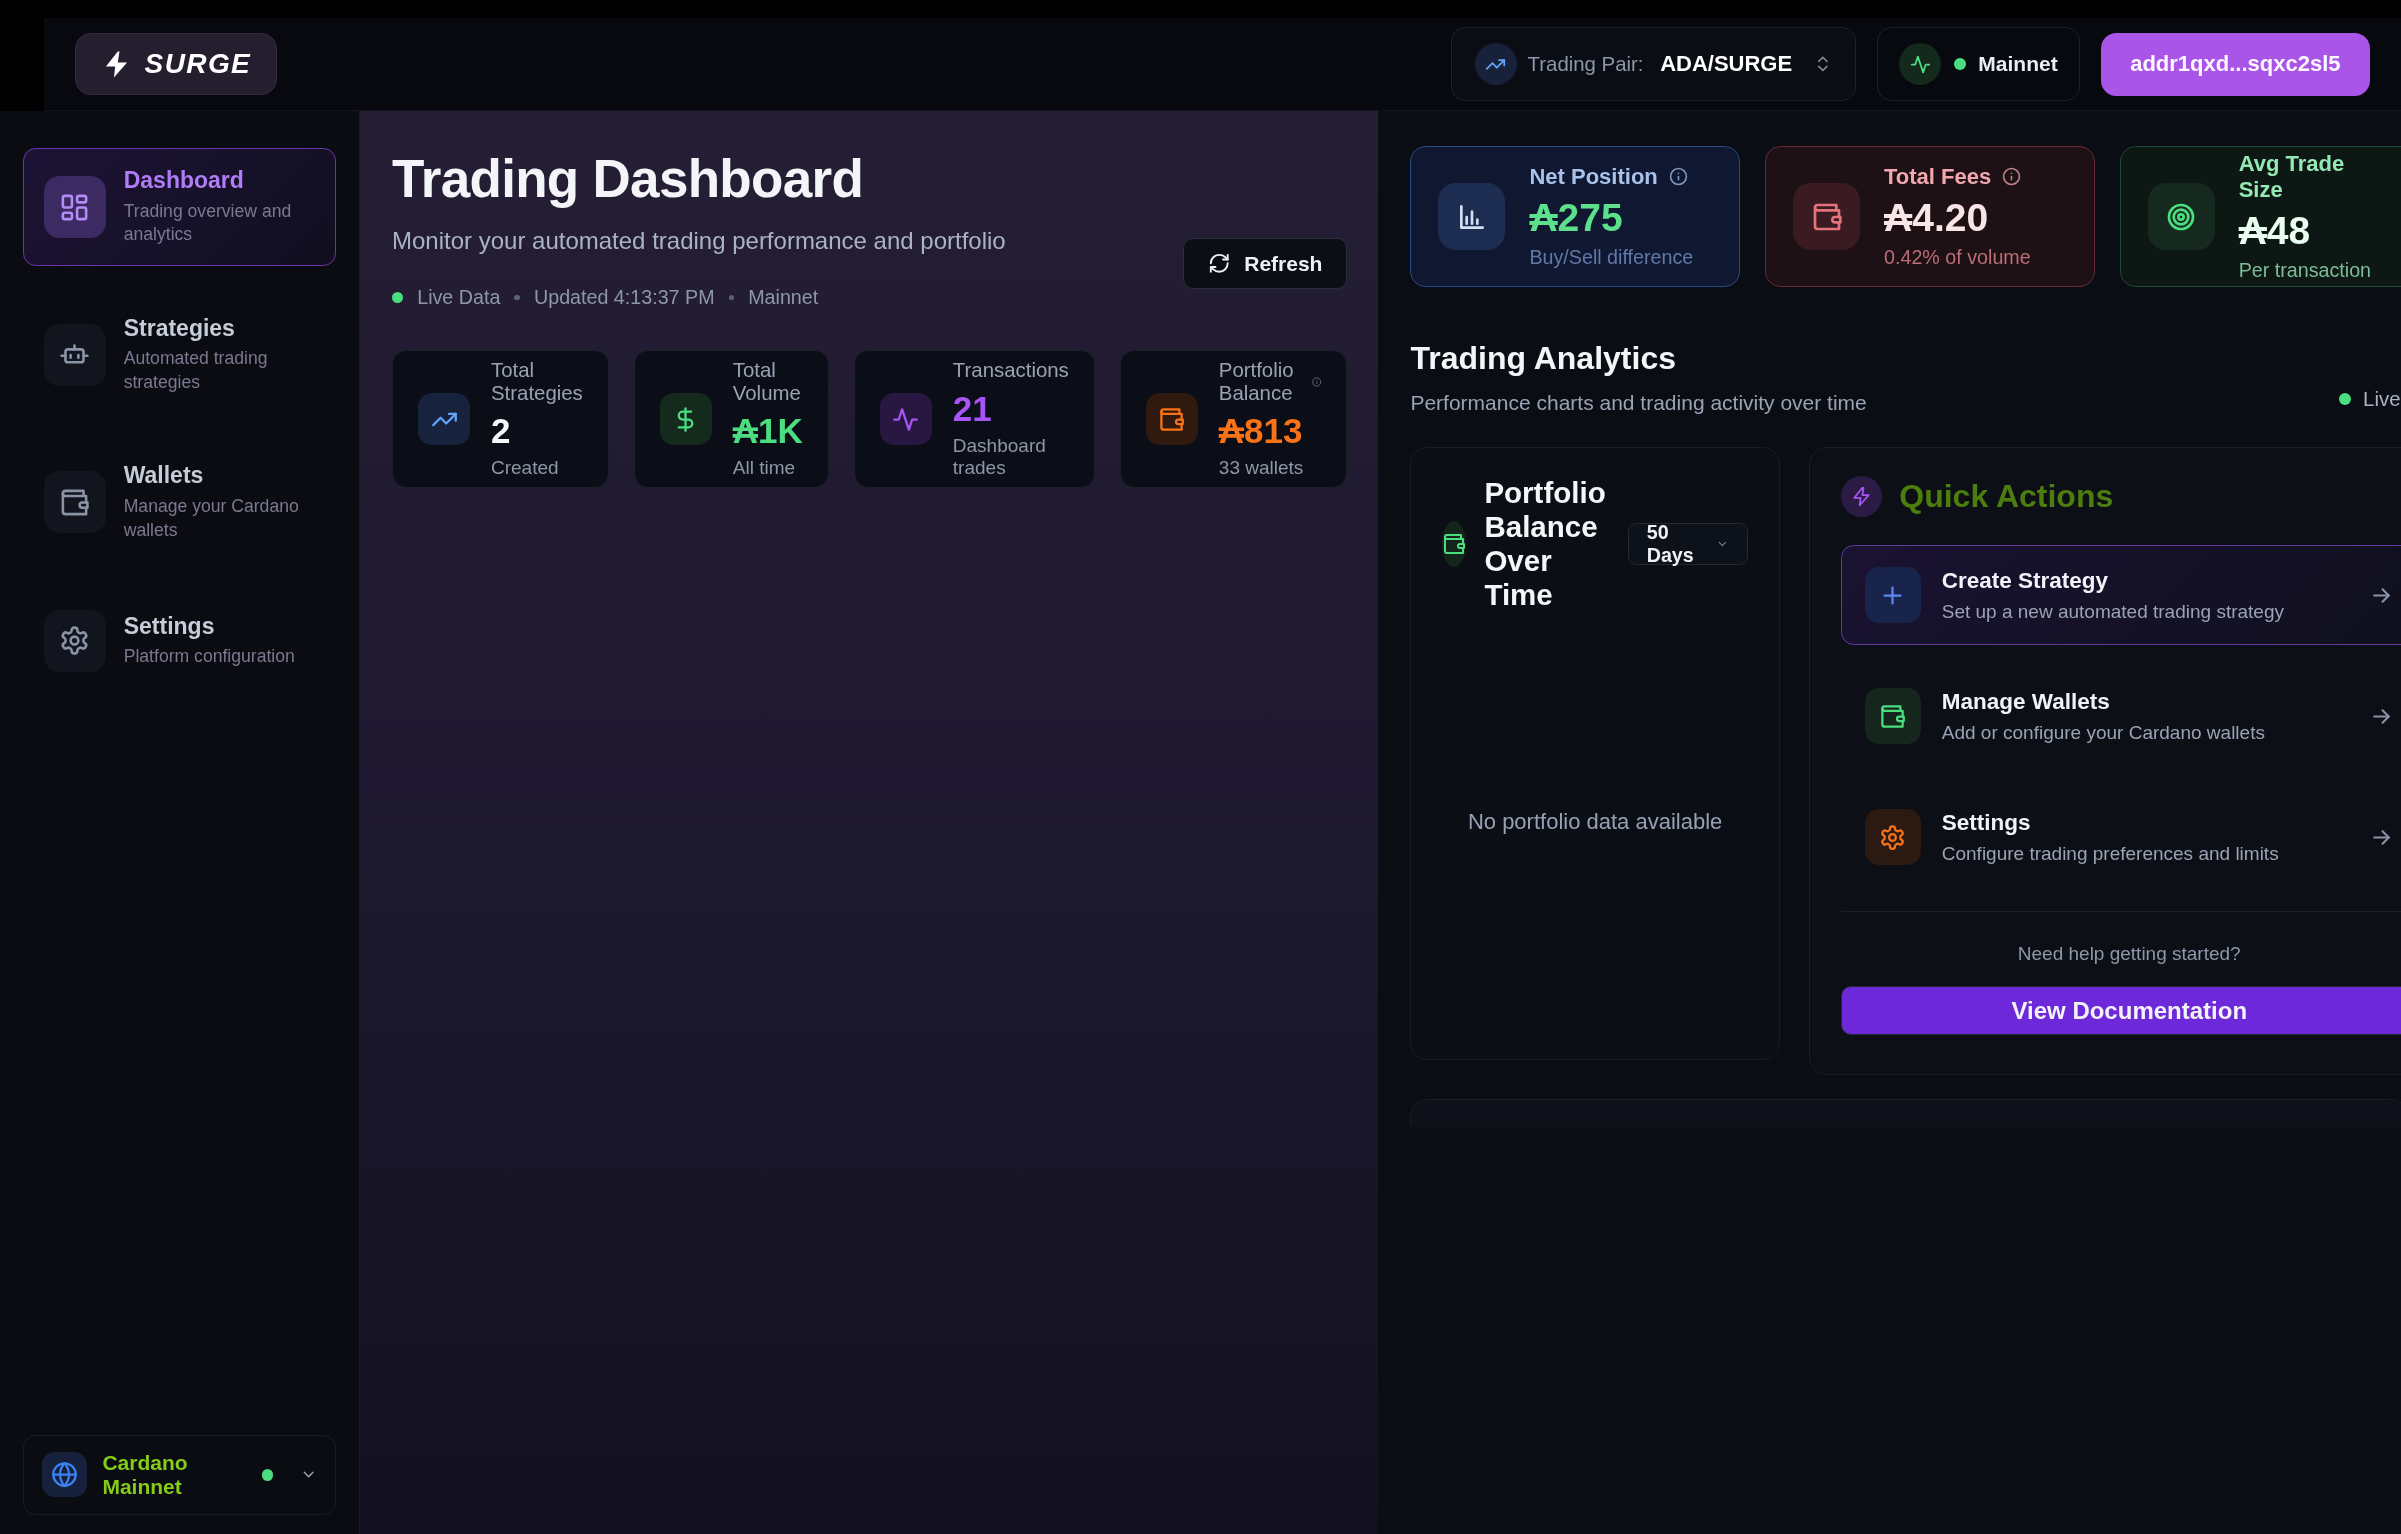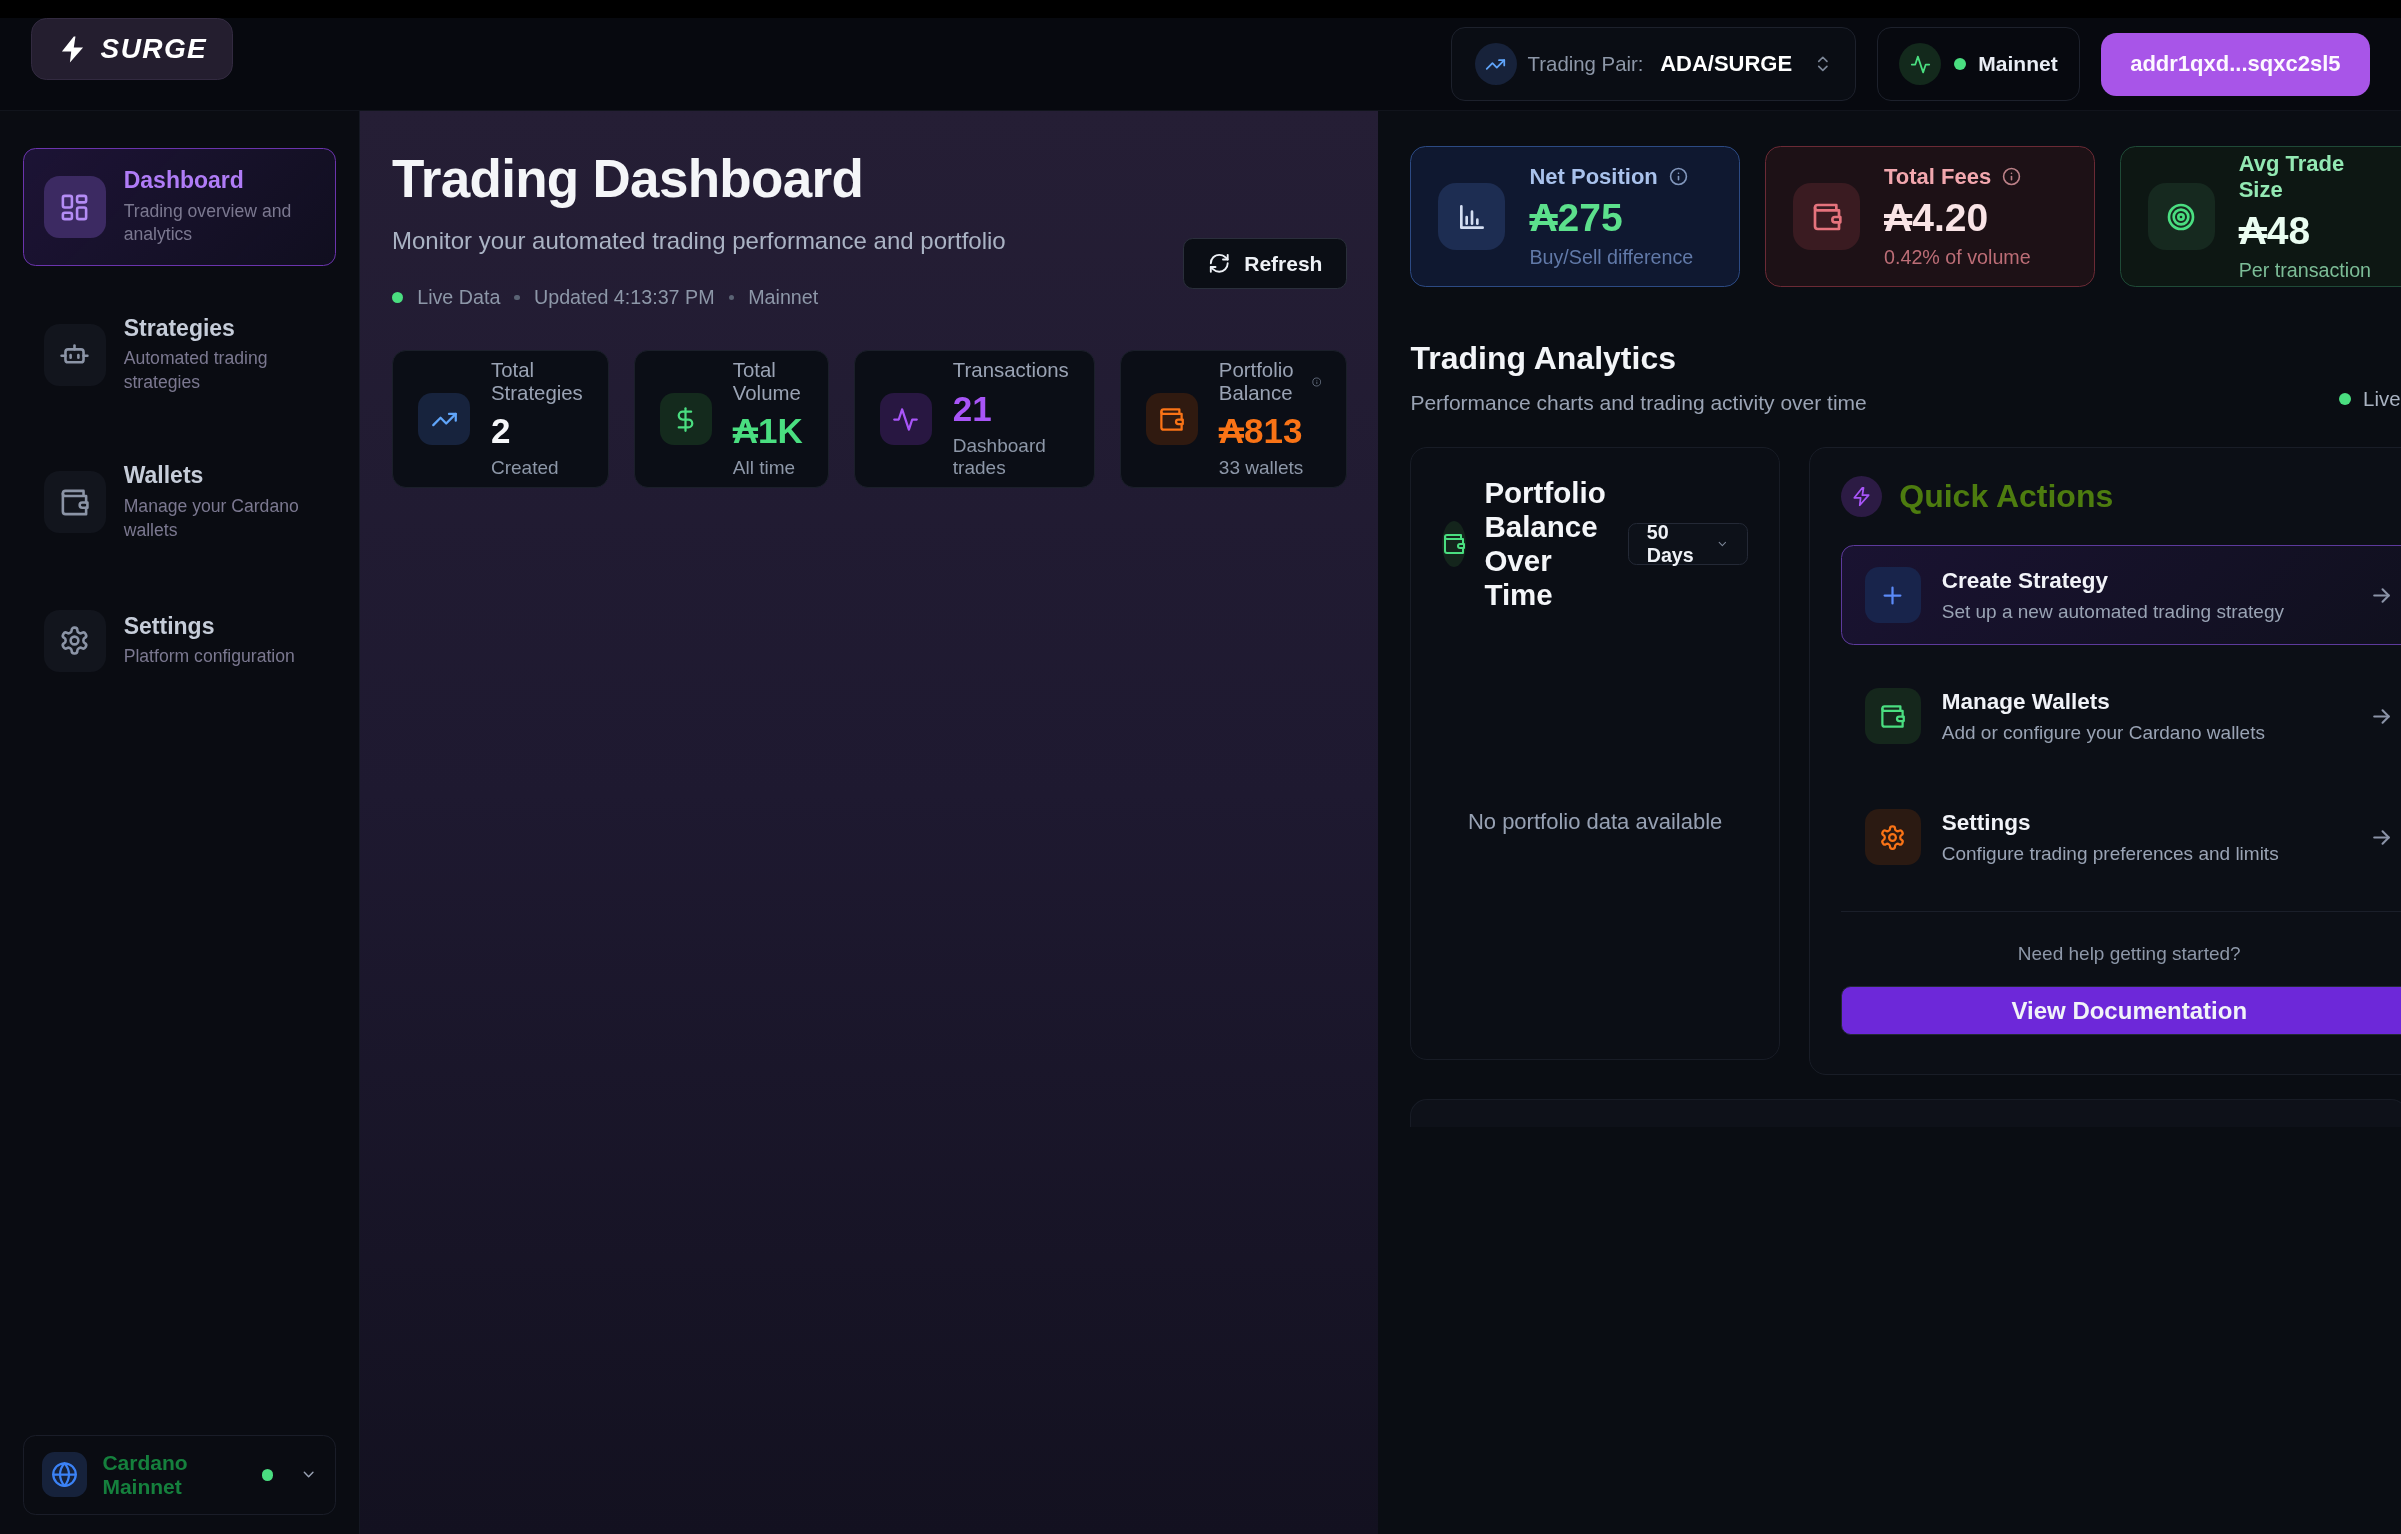--- a/index.html
+++ b/index.html
@@ -17,21 +17,21 @@
     --purple-btn:#a855e8;
     --green:#4ade80;
     --blue:#60a5fa;
     --orange:#f97316;
   }
   *{margin:0;padding:0;box-sizing:border-box;}
   html,body{width:2401px;height:1535px;overflow:hidden;}
   body{font-family:"Liberation Sans","DejaVu Sans",sans-serif;background:#000;color:var(--txt-1);}
   .strip{height:18px;background:#000;}
   
-  .topbar{height:93px;background:var(--bg-topbar);display:flex;justify-content:space-between;padding:0 31px;border-bottom:0.7px solid #11141c;}
+  .topbar{height:93px;background:var(--bg-topbar);display:flex;align-items:center;justify-content:space-between;padding:0 31px;border-bottom:0.7px solid #11141c;margin-left:44px;}
   .logo{display:flex;align-items:center;gap:12.6px;height:62px;padding:0 25px;background:#241e2f;border:0.7px solid #322a40;border-radius:15.4px;}
   .logo svg{width:31px;height:31px;}
   .logo-text{font-size:28px;font-weight:800;font-style:italic;letter-spacing:1.4px;color:#ffffff;}
   .topbar-right{display:flex;align-items:center;gap:21px;}
   .pair-box{display:flex;align-items:center;gap:11px;height:74px;padding:0 22.5px;border:0.7px solid #1d212c;border-radius:14px;background:#0a0d14;cursor:pointer;}
   .circle-icon{width:42px;height:42px;border-radius:50%;display:flex;align-items:center;justify-content:center;flex:none;}
   .circle-icon svg{width:21px;height:21px;}
   .ci-blue{background:#17223a;color:var(--blue);}
   .ci-green{background:#13291c;color:var(--green);}
   .pair-label{font-size:20.4px;color:var(--txt-3);}
@@ -50,21 +50,21 @@
   .nav-icon{width:62px;height:62px;border-radius:15.4px;background:#12151d;color:#8b94a6;display:flex;align-items:center;justify-content:center;flex:none;}
   .nav-icon svg{width:31px;height:31px;}
   .nav-item.active .nav-icon{background:#3c2a62;color:#b48cf5;}
   .nav-texts{display:flex;flex-direction:column;gap:5.6px;}
   .nav-title{font-size:23px;font-weight:600;color:#c6cdd9;}
   .nav-item.active .nav-title{color:#b07cf7;}
   .nav-desc{font-size:17.6px;line-height:1.35;color:#7b7890;}
   .side-footer{display:flex;align-items:center;gap:15.4px;border:0.7px solid #1a1d28;border-radius:12.6px;padding:15.4px 18px;cursor:pointer;}
   .globe-box{width:45px;height:45px;border-radius:12.6px;background:#16223b;color:#3b82f6;display:flex;align-items:center;justify-content:center;flex:none;}
   .globe-box svg{width:27px;height:27px;}
-  .side-footer-label{font-size:21px;font-weight:700;color:#15803d;}
+  .side-footer-label{font-size:21px;font-weight:700;color:#84cc16;}
   .side-footer .dot{width:11.2px;height:11.2px;margin-left:4.2px;}
   .side-footer .chev{color:#9aa3b4;width:21px;height:21px;margin-left:11.2px;}
   
   .main{flex:1;background:var(--bg-page);overflow:hidden;display:flex;flex-direction:row;}
   .hero{background:linear-gradient(180deg,#251e35 0%,#1e1930 48%,#131120 100%);border-bottom:0.7px solid #1c1f2a;padding:37px 31px 45px 32px;}
   .hero-top{display:flex;justify-content:space-between;align-items:flex-start;}
   .h1{font-size:53px;font-weight:700;letter-spacing:-0.7px;color:#f4f5f8;}
   .hero-sub{font-size:24px;color:#aab3c4;margin-top:18px;}
   .status-row{display:flex;align-items:center;gap:14px;margin-top:31px;font-size:19.7px;color:#8d97a8;}
   .status-row .dot{width:11.2px;height:11.2px;}

